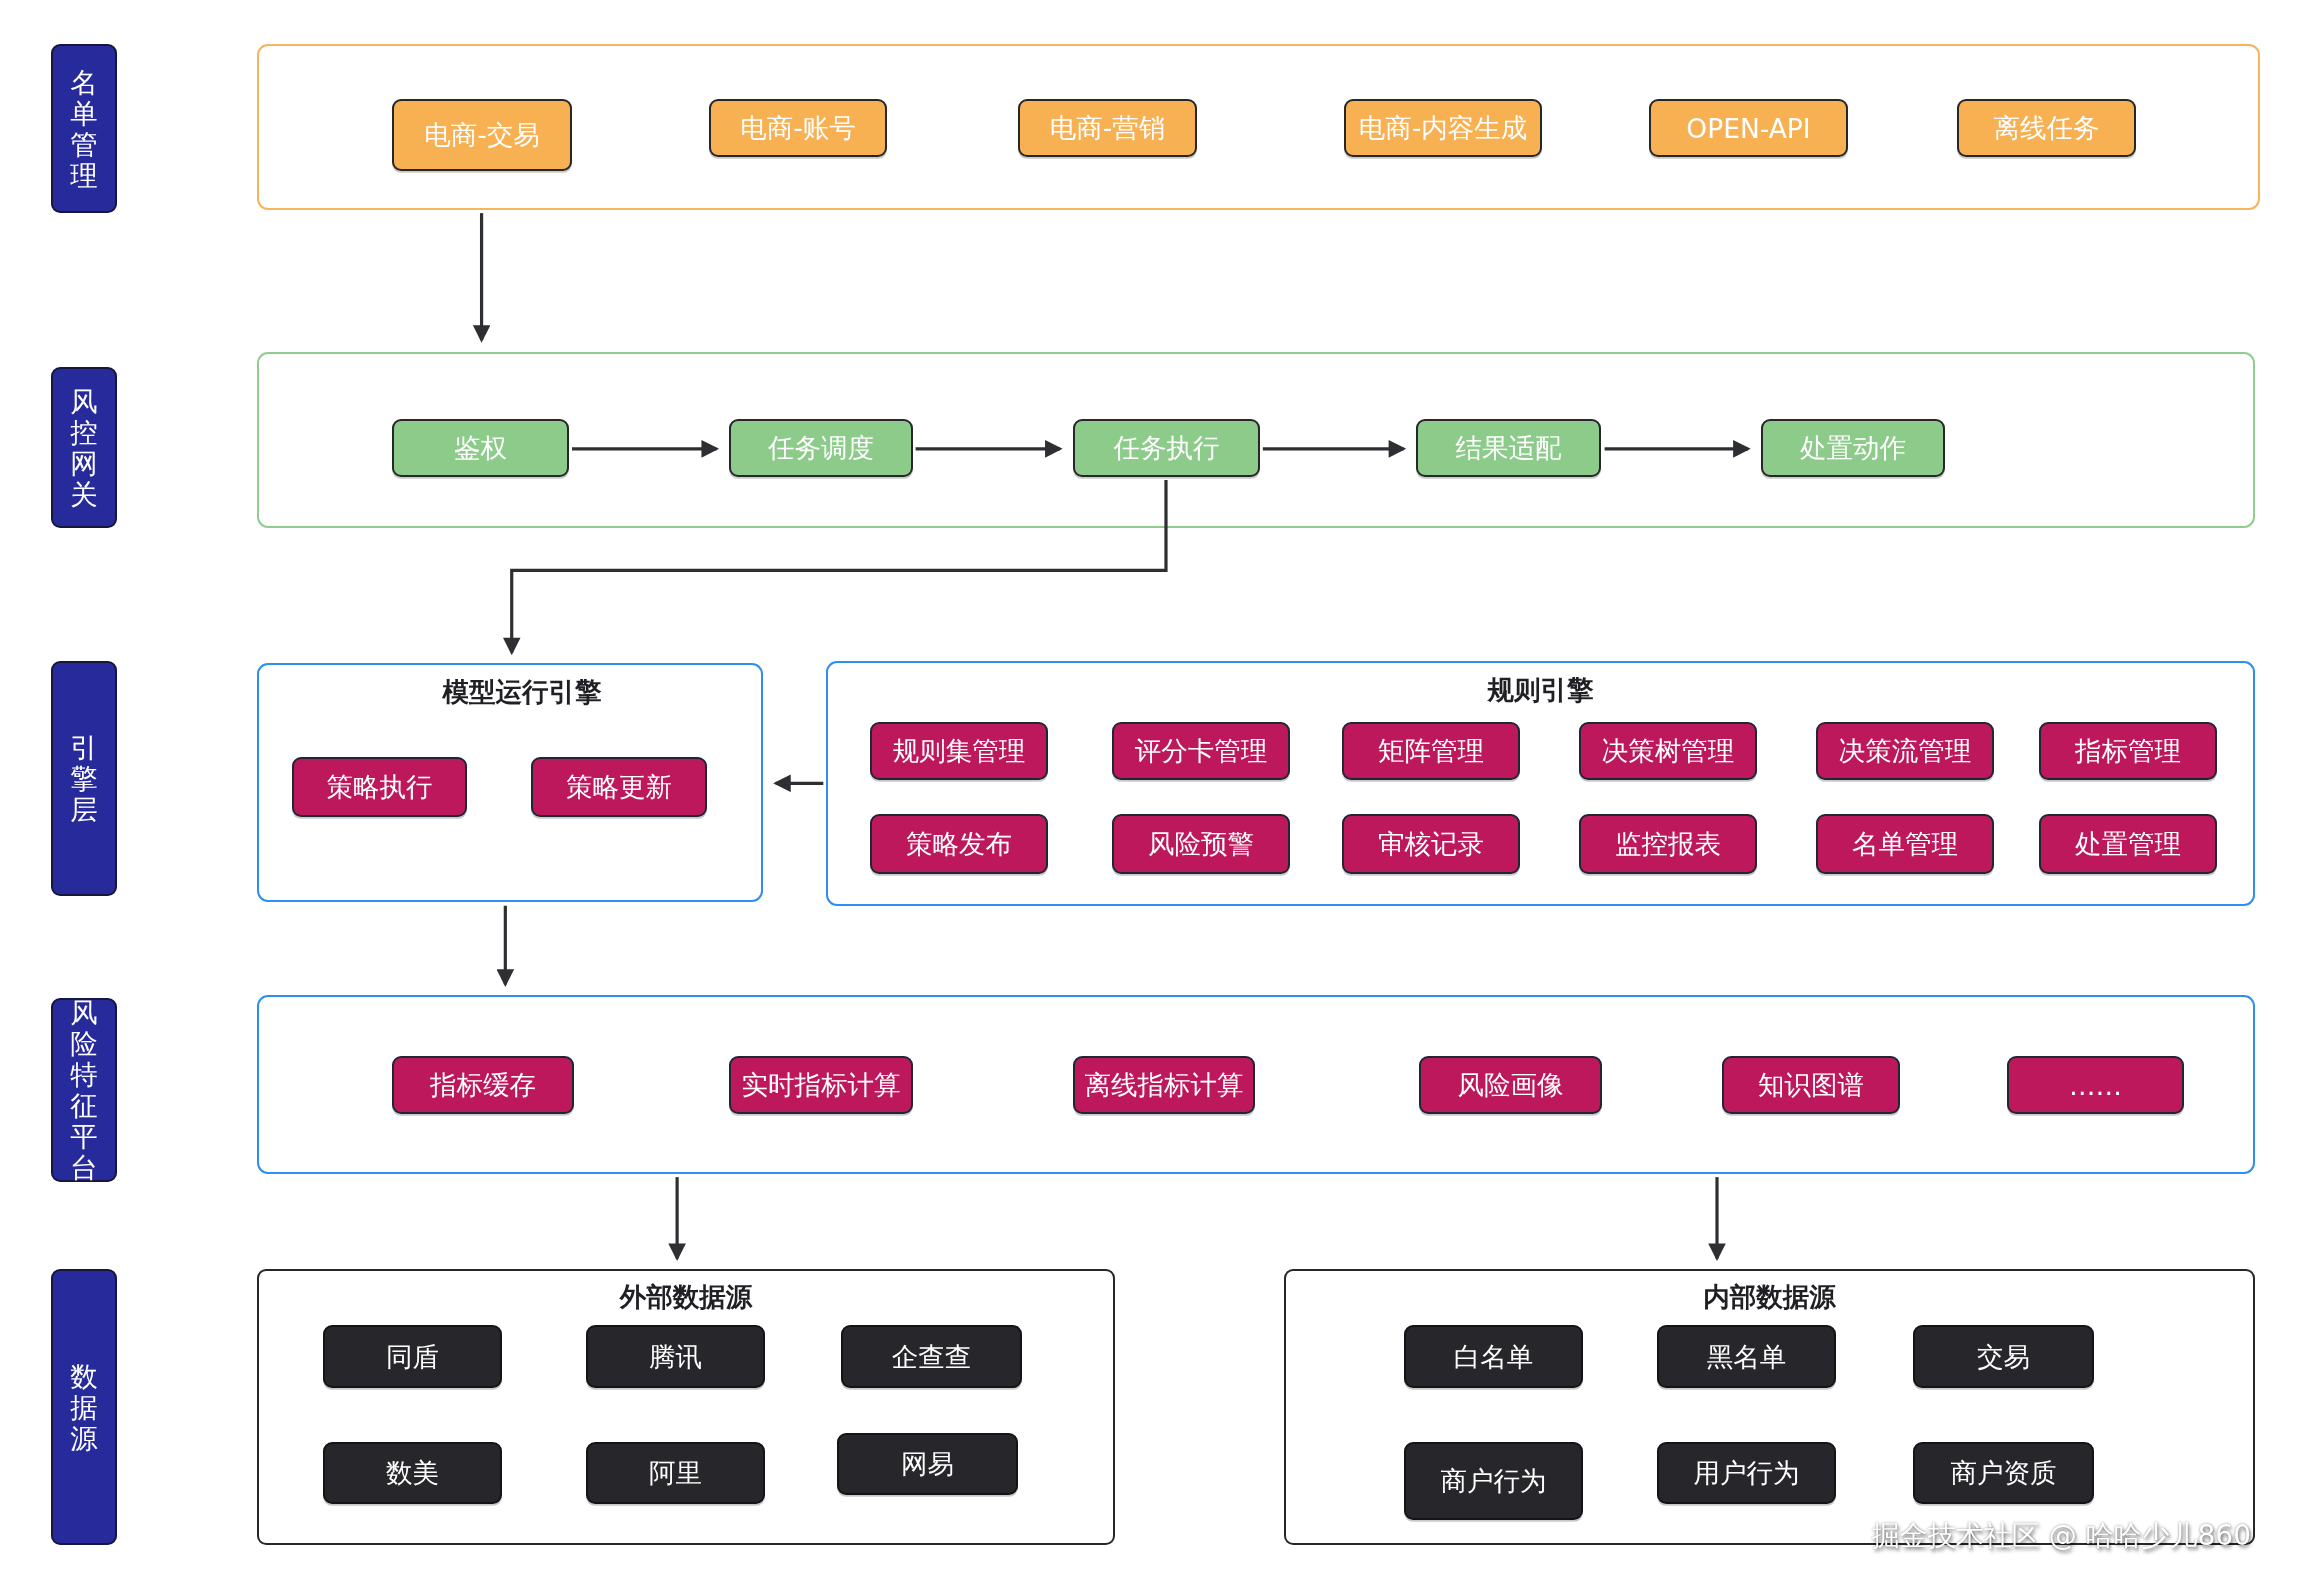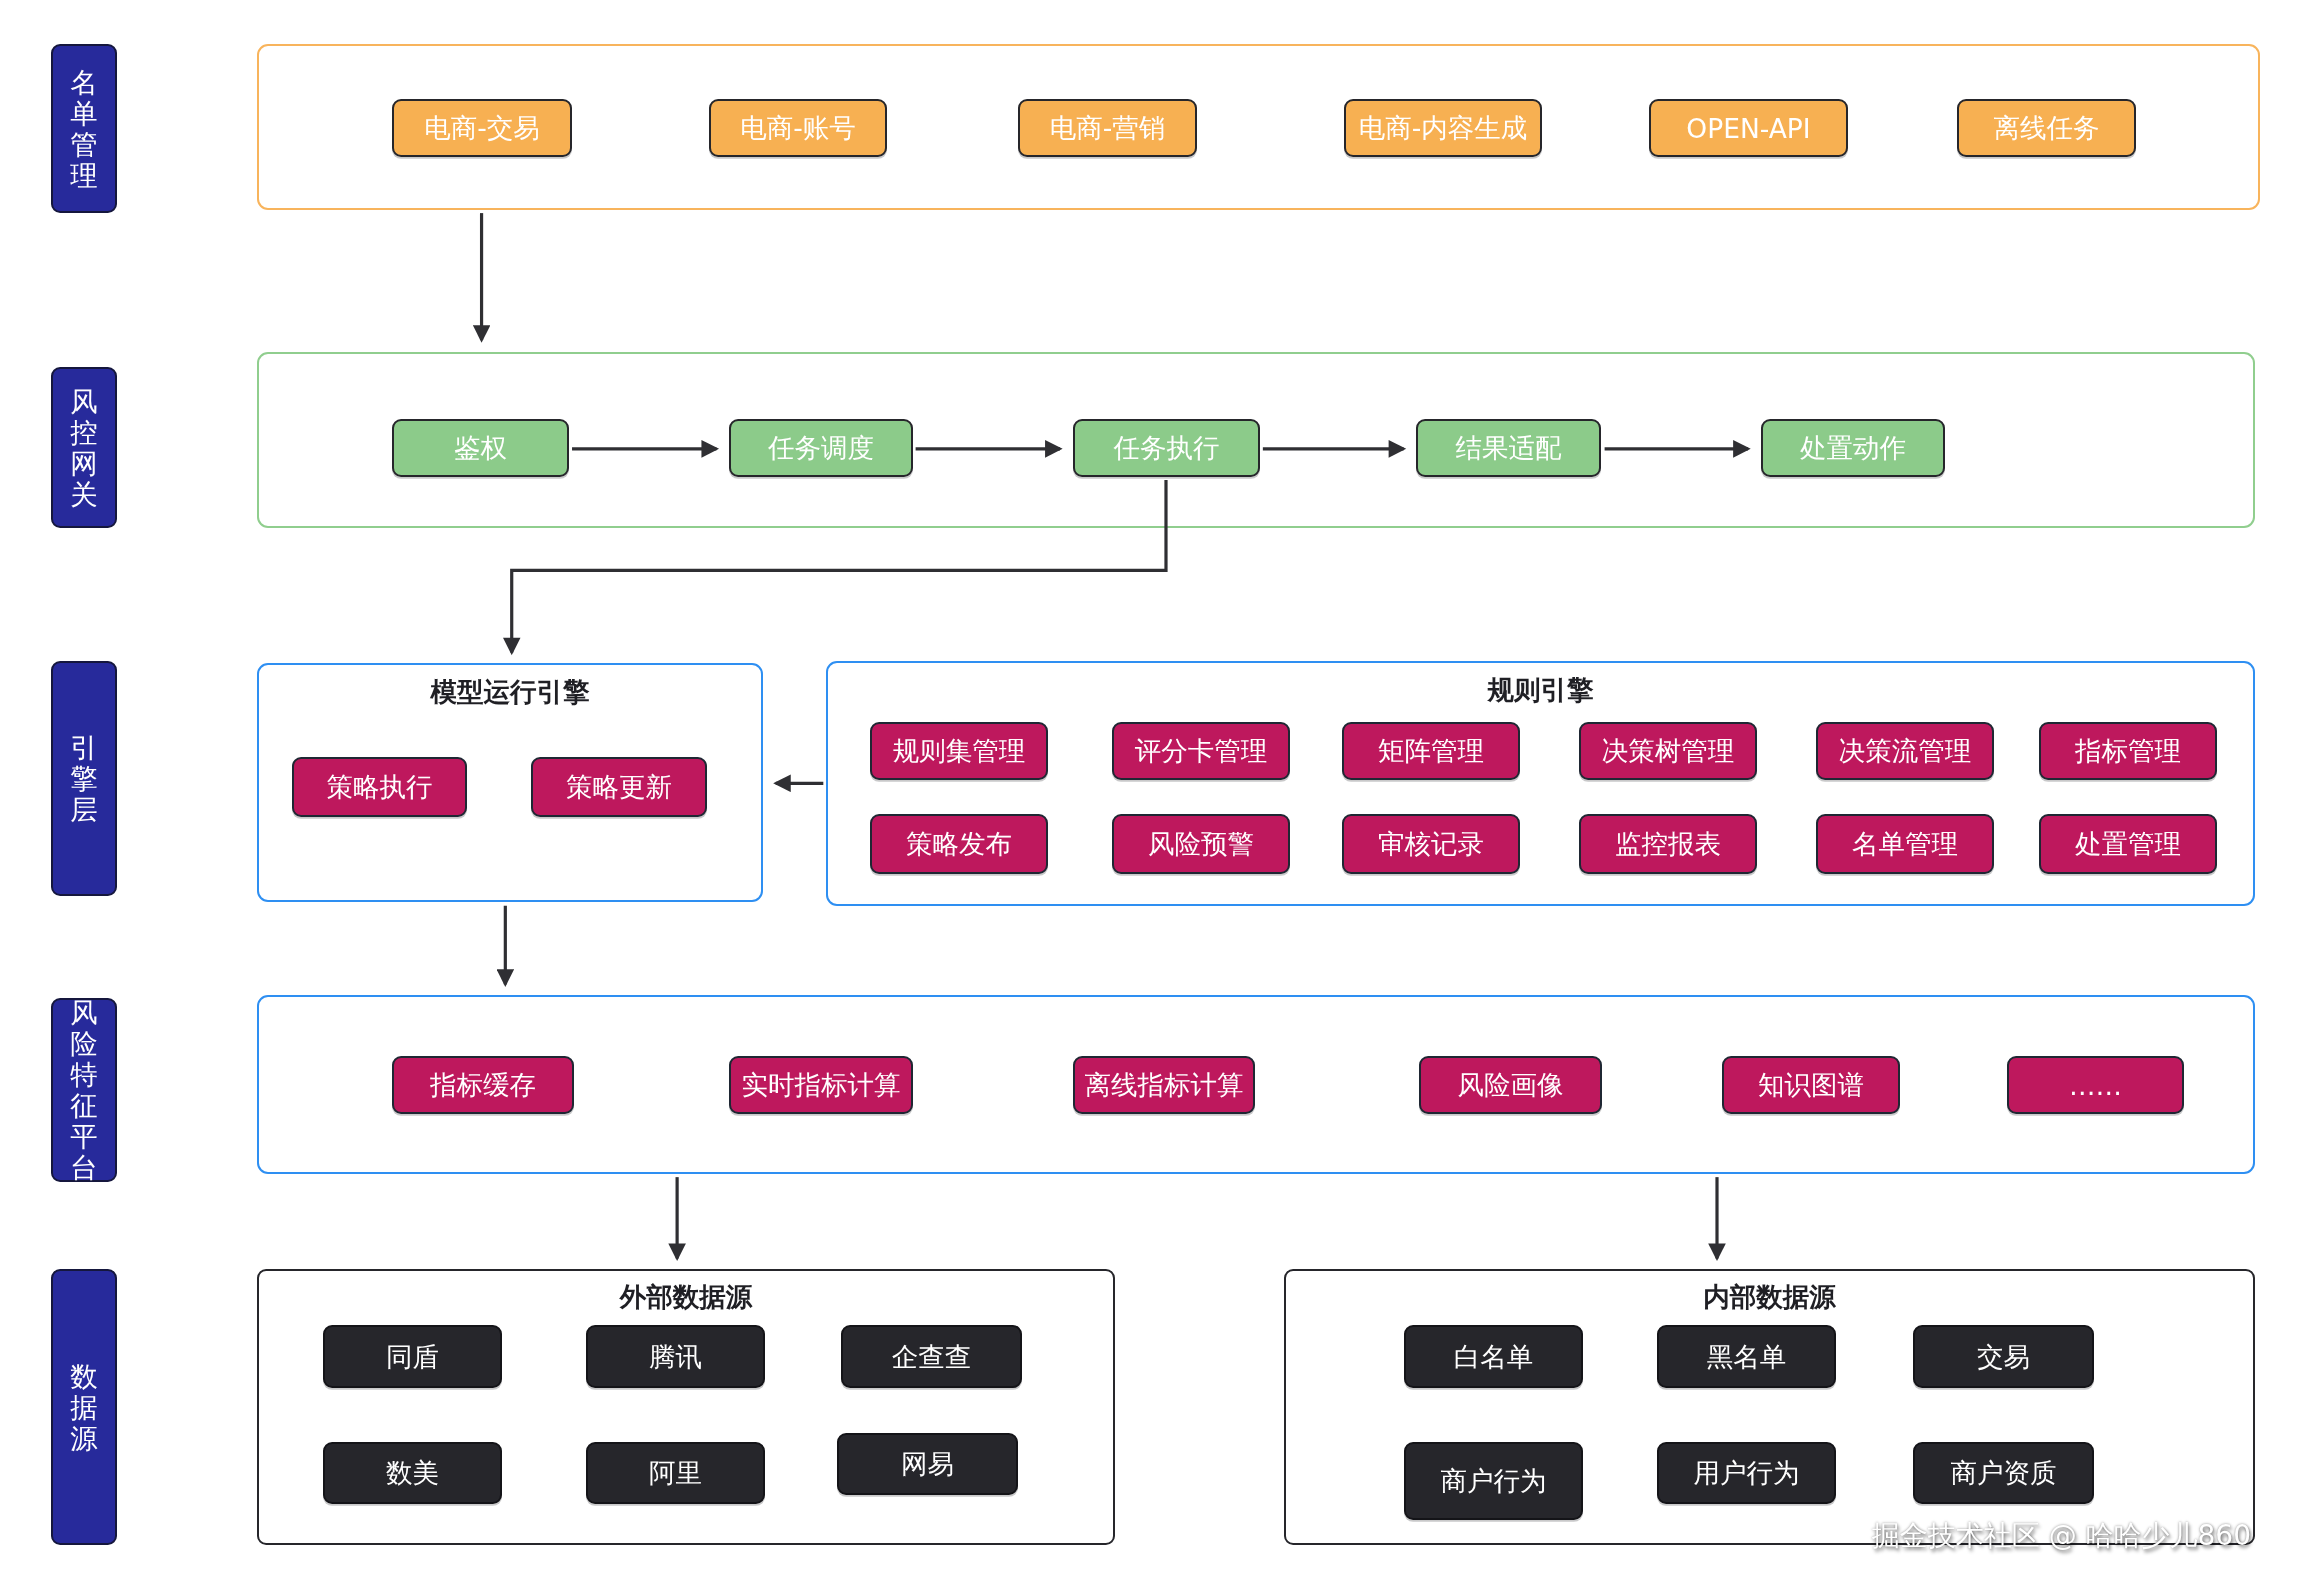--- a/index.html
+++ b/index.html
@@ -68,26 +68,26 @@
   </div>
 
   <div class="container-box" style="left:257px;top:44px;width:2003px;height:166px;border-color:#F8B45C;"></div>
   <div class="container-box" style="left:257px;top:352px;width:1998px;height:176px;border-color:#90CE8E;"></div>
   <div class="container-box" style="left:257px;top:663px;width:506px;height:239px;border-color:#2E8FF2;"></div>
   <div class="container-box" style="left:826px;top:661px;width:1429px;height:245px;border-color:#2E8FF2;"></div>
   <div class="container-box" style="left:257px;top:995px;width:1998px;height:179px;border-color:#2E8FF2;"></div>
   <div class="container-box" style="left:257px;top:1269px;width:858px;height:276px;border-color:#26262B;border-radius:9.1px;"></div>
   <div class="container-box" style="left:1284px;top:1269px;width:971px;height:276px;border-color:#26262B;border-radius:9.1px;"></div>
 
-  <div class="box-title" style="left:257px;top:674px;width:506px;">模型运行引擎</div>
+  <div class="box-title" style="left:257px;top:674px;width:506px;padding-left:12px;">模型运行引擎</div>
   <div class="box-title" style="left:826px;top:672px;width:1429px;">规则引擎</div>
   <div class="box-title" style="left:257px;top:1279px;width:858px;">外部数据源</div>
   <div class="box-title" style="left:1284px;top:1279px;width:971px;">内部数据源</div>
 
-  <div class="btn orange" style="left:392px;top:99px;width:180px;height:58px;">电商-交易</div>
+  <div class="btn orange" style="left:392px;top:99px;width:180px;height:72px;">电商-交易</div>
   <div class="btn orange" style="left:709px;top:99px;width:178px;height:58px;">电商-账号</div>
   <div class="btn orange" style="left:1018px;top:99px;width:179px;height:58px;">电商-营销</div>
   <div class="btn orange" style="left:1344px;top:99px;width:198px;height:58px;">电商-内容生成</div>
   <div class="btn orange" style="left:1649px;top:99px;width:199px;height:58px;">OPEN-API</div>
   <div class="btn orange" style="left:1957px;top:99px;width:179px;height:58px;">离线任务</div>
 
   <div class="btn green" style="left:392px;top:419px;width:177px;height:58px;">鉴权</div>
   <div class="btn green" style="left:729px;top:419px;width:184px;height:58px;">任务调度</div>
   <div class="btn green" style="left:1073px;top:419px;width:187px;height:58px;">任务执行</div>
   <div class="btn green" style="left:1416px;top:419px;width:185px;height:58px;">结果适配</div>

